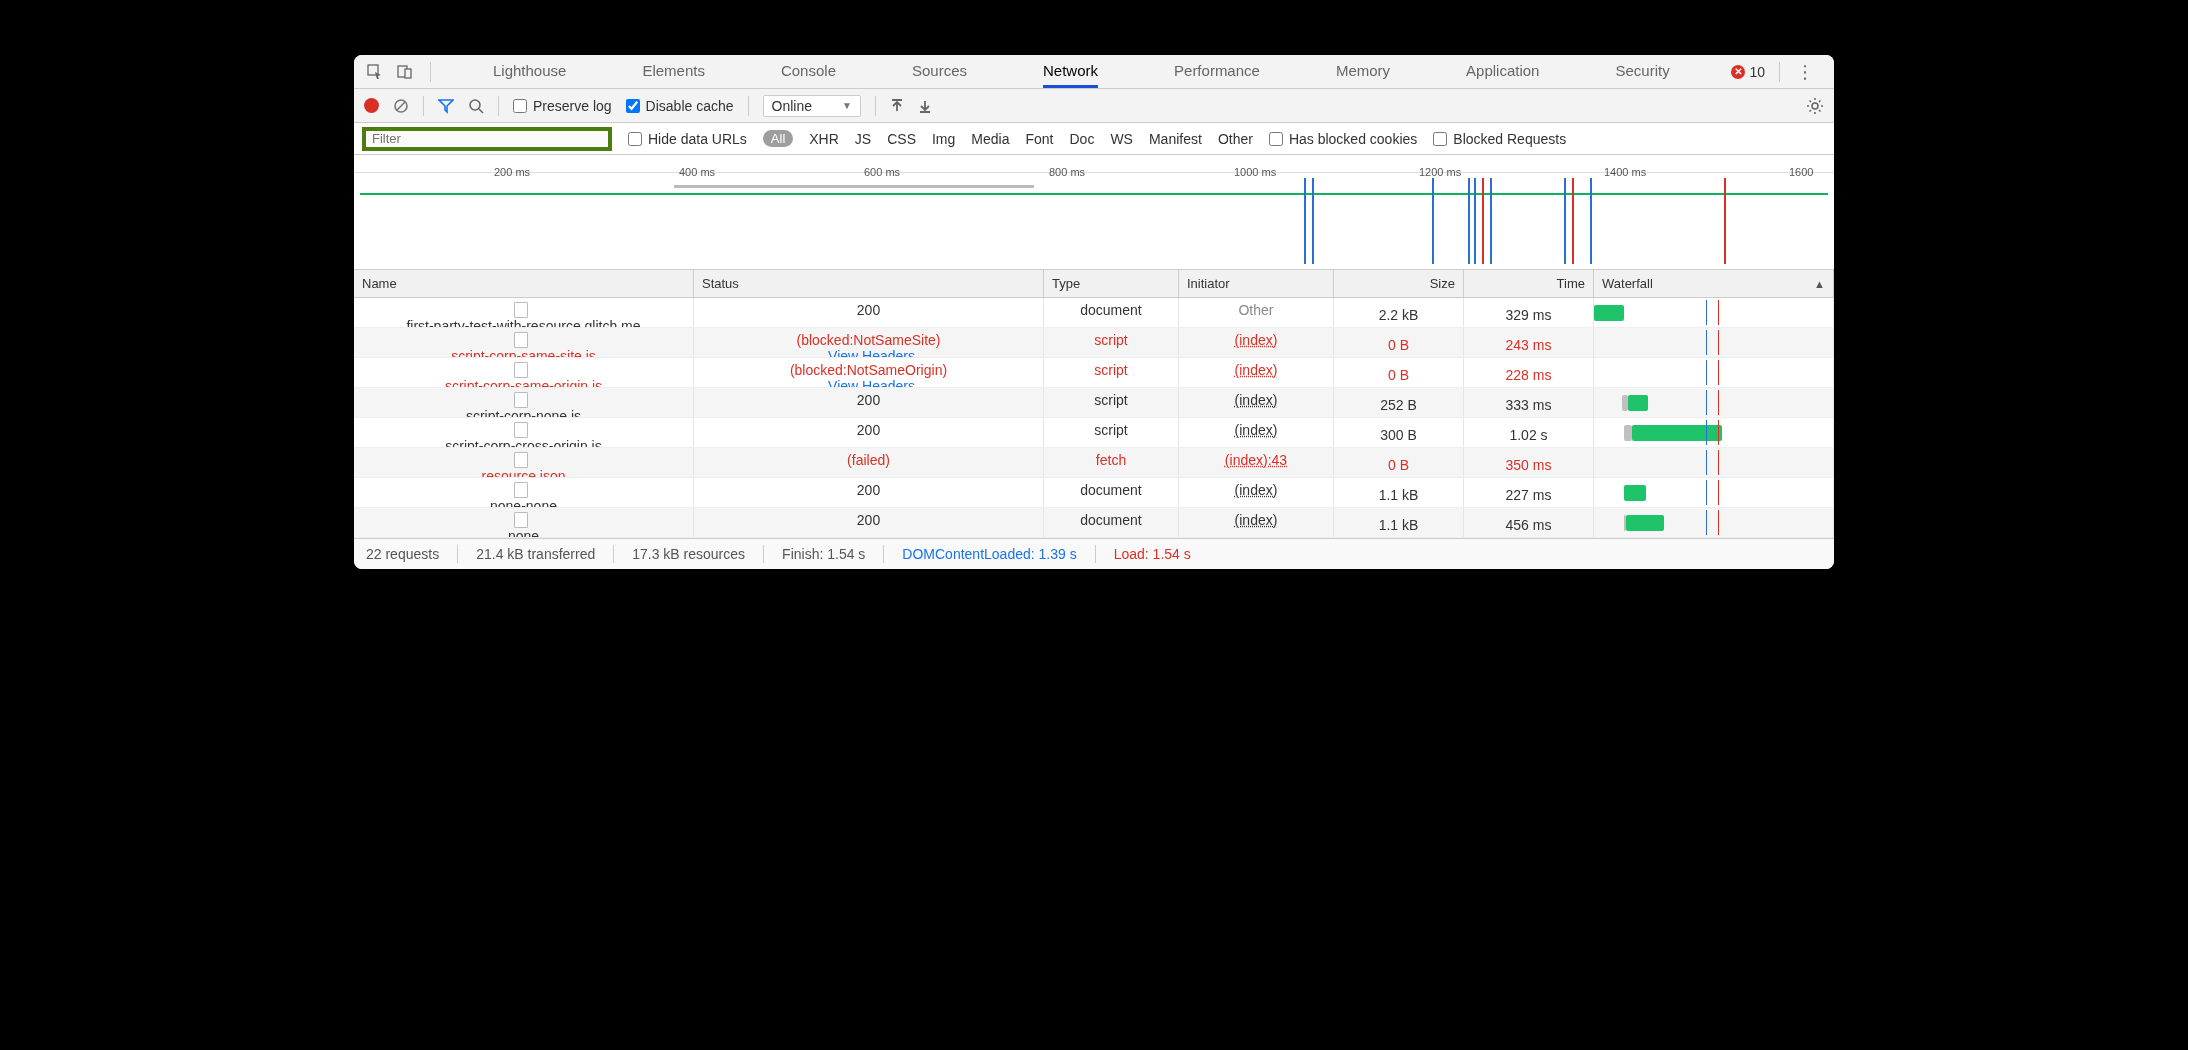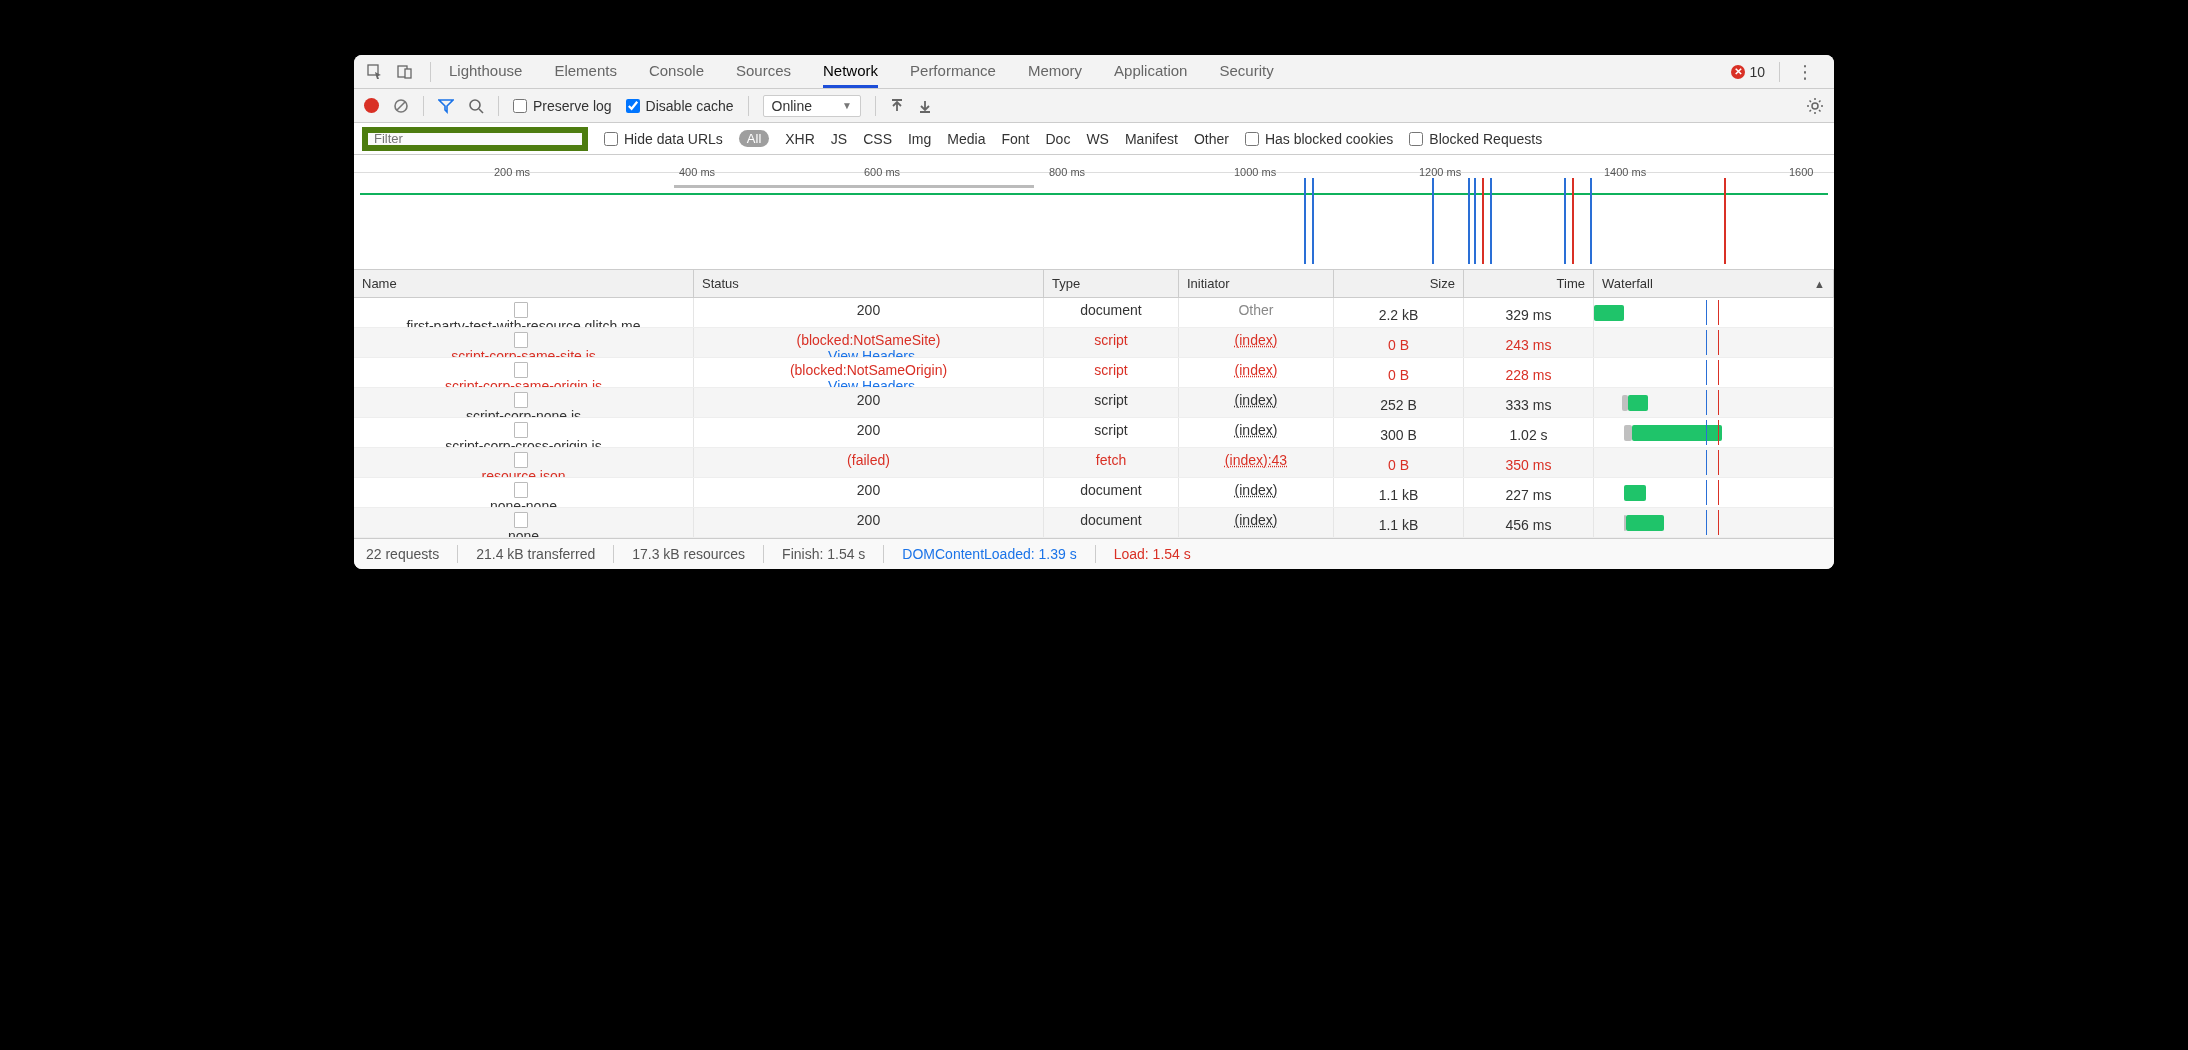--- a/index.html
+++ b/index.html
@@ -8,34 +8,34 @@
 .titlebar { height: 28px; background: linear-gradient(#f6f6f6,#e9e9e9); display: flex; align-items: center; padding: 0 10px; border-bottom: 1px solid #d0d0d0; position: relative; }
 .traffic { display: flex; gap: 8px; }
 .traffic span { width: 12px; height: 12px; border-radius: 50%; display: inline-block; }
 .tl-red { background: #ff5f57; }
 .tl-yellow { background: #febc2e; }
 .tl-green { background: #28c840; }
 .title-text { position: absolute; left: 0; right: 0; text-align: center; font-size: 13px; color: #444; pointer-events:none; }
 .tabstrip { height: 34px; background: #f3f3f3; border-bottom: 1px solid #ccc; display: flex; align-items: center; padding: 0 10px; font-size: 15px; color: #666; }
 .tabstrip .icon-btn { width: 22px; height: 22px; display:flex; align-items:center; justify-content:center; margin-right: 8px; color:#666; }
 .tabs { display: flex; gap: 32px; margin-left: 12px; }
-.tab { cursor: pointer; color:#666; padding: 6px 0; }
+.tab { cursor: pointer; color:#666; padding: 6px 0; margin-left: 44px; }
 .tab.active { color:#000000; border-bottom: 3px solid #1d4ed8; }
 .tab-right { margin-left: auto; display:flex; align-items:center; gap:14px; }
 .err-badge { display:flex; align-items:center; gap:4px; color:#333; font-size:14px; }
 .err-circle { width:14px; height:14px; border-radius:50%; background:#d93025; color:#fff; font-size:10px; display:flex; align-items:center; justify-content:center; font-weight:bold; }
 .toolbar { height: 34px; background: #f3f3f3; border-bottom: 1px solid #ccc; display:flex; align-items:center; padding: 0 10px; gap: 14px; font-size: 14px; color:#333; }
 .rec-dot { width: 15px; height: 15px; border-radius:50%; background:#d93025; }
 .funnel { color:#1a73e8; }
 .toolbar .sep { width:1px; height:20px; background:#ccc; }
 .chk { display:flex; align-items:center; gap:6px; }
 .chk input { width:14px; height:14px; }
 .select-online { display:flex; align-items:center; gap:4px; padding: 2px 8px; border:1px solid #ccc; background:#fff; border-radius:2px; }
 .filterbar { height: 32px; background:#fff; border-bottom: 1px solid #ccc; display:flex; align-items:center; padding: 0 8px; gap: 16px; font-size: 14px; color:#333; }
-.filter-input { width: 226px; height: 24px; border: 6px solid #4d7c0f; padding: 0 6px; font-size: 13px; background:#fafafa; }
+.filter-input { width: 250px; height: 24px; border: 4px solid #4d7c0f; padding: 0 6px; font-size: 13px; background:#fafafa; }
 .pill { background:#9e9e9e; color:#fff; border-radius: 10px; padding: 1px 8px; font-size:13px; }
 .filter-types { display:flex; gap:16px; }
 .overview { height: 115px; border-bottom: 1px solid #ccc; position:relative; background:#fff; }
 .ov-ticks { height: 18px; border-bottom:1px solid #ddd; position:relative; font-size: 11px; color:#555; }
 .ov-tick { position:absolute; top:11px; }
 .ov-body { position:absolute; top:18px; left:0; right:0; bottom:0; }
 .ov-greenline { position:absolute; top:20px; left:6px; right:6px; height:2px; background:#0fb15c; }
 .ov-grayline { position:absolute; top:12px; left:320px; width:360px; height:3px; background:#bbb; }
 .ov-bluev { position:absolute; top:5px; bottom:5px; width:2px; background:#2a6fd6; }
 .ov-redv { position:absolute; top:5px; bottom:5px; width:2px; background:#d93025; }

